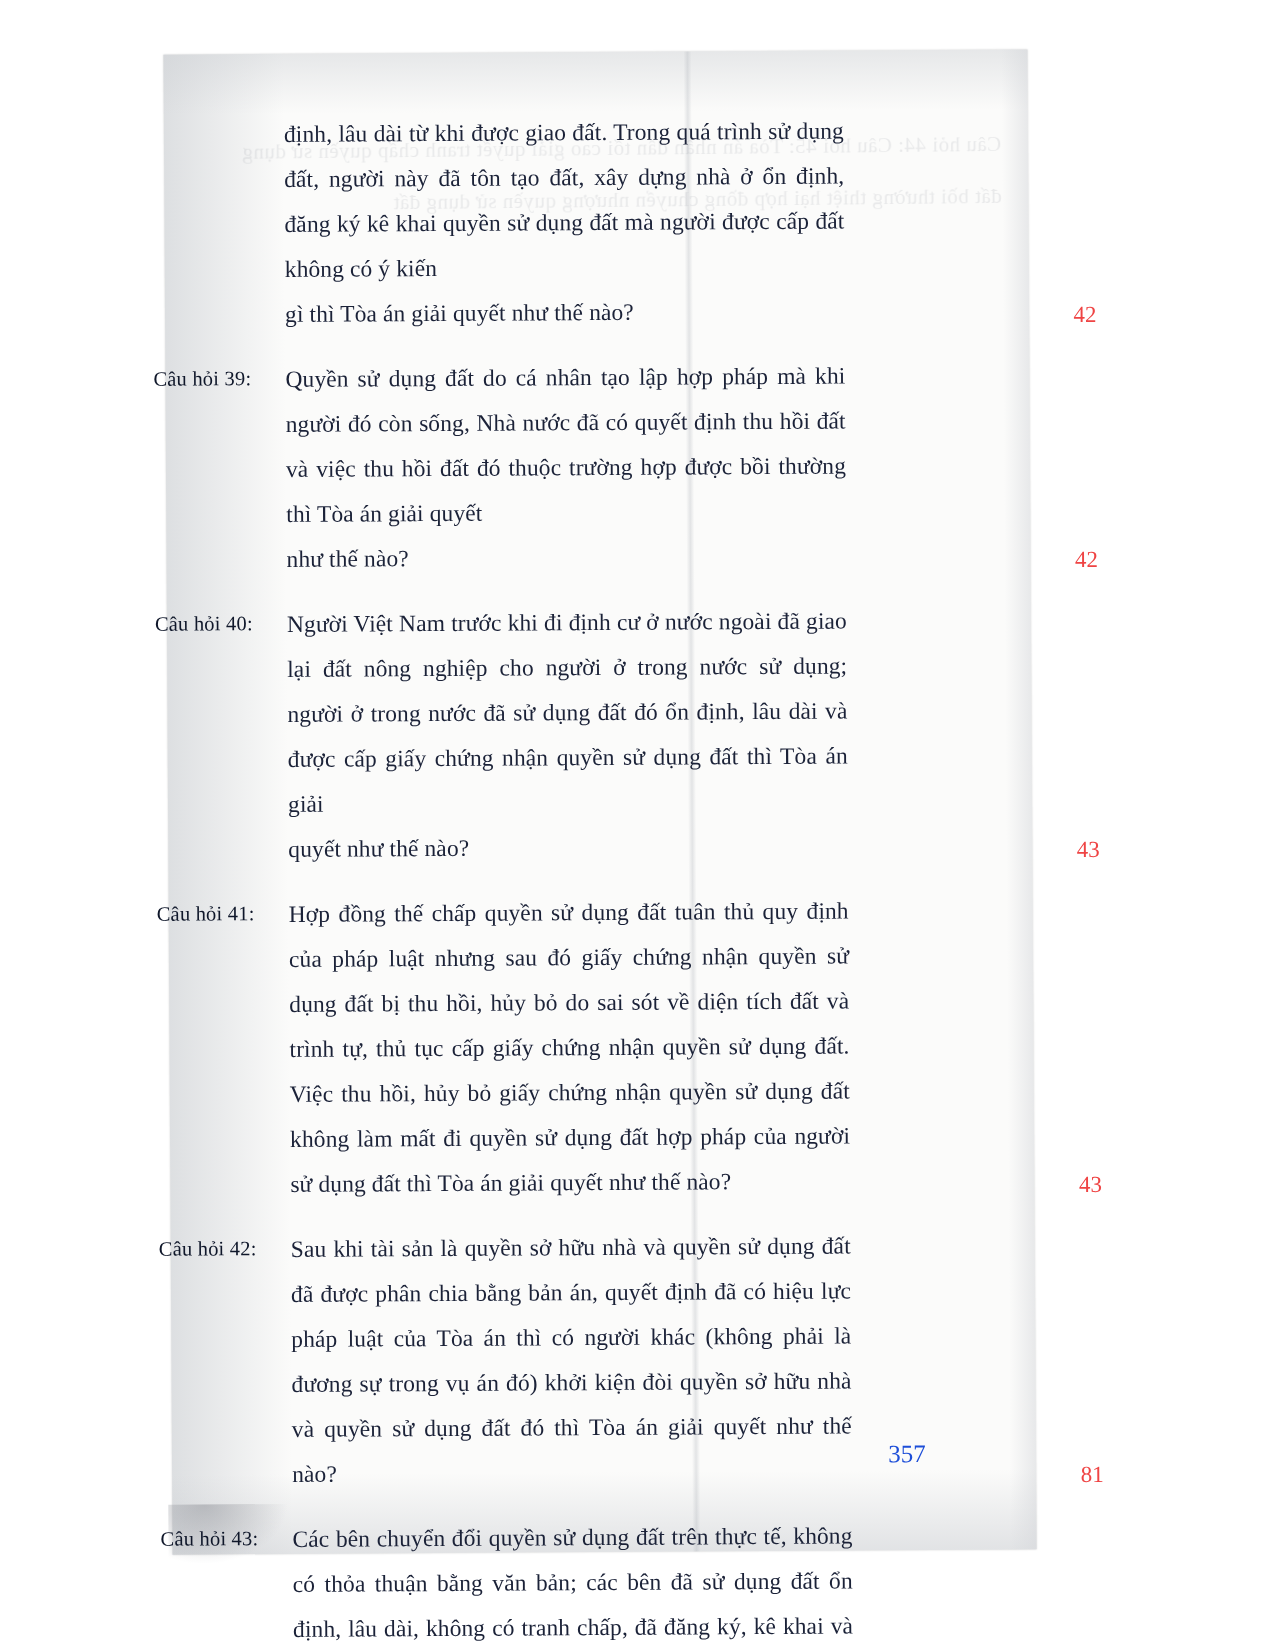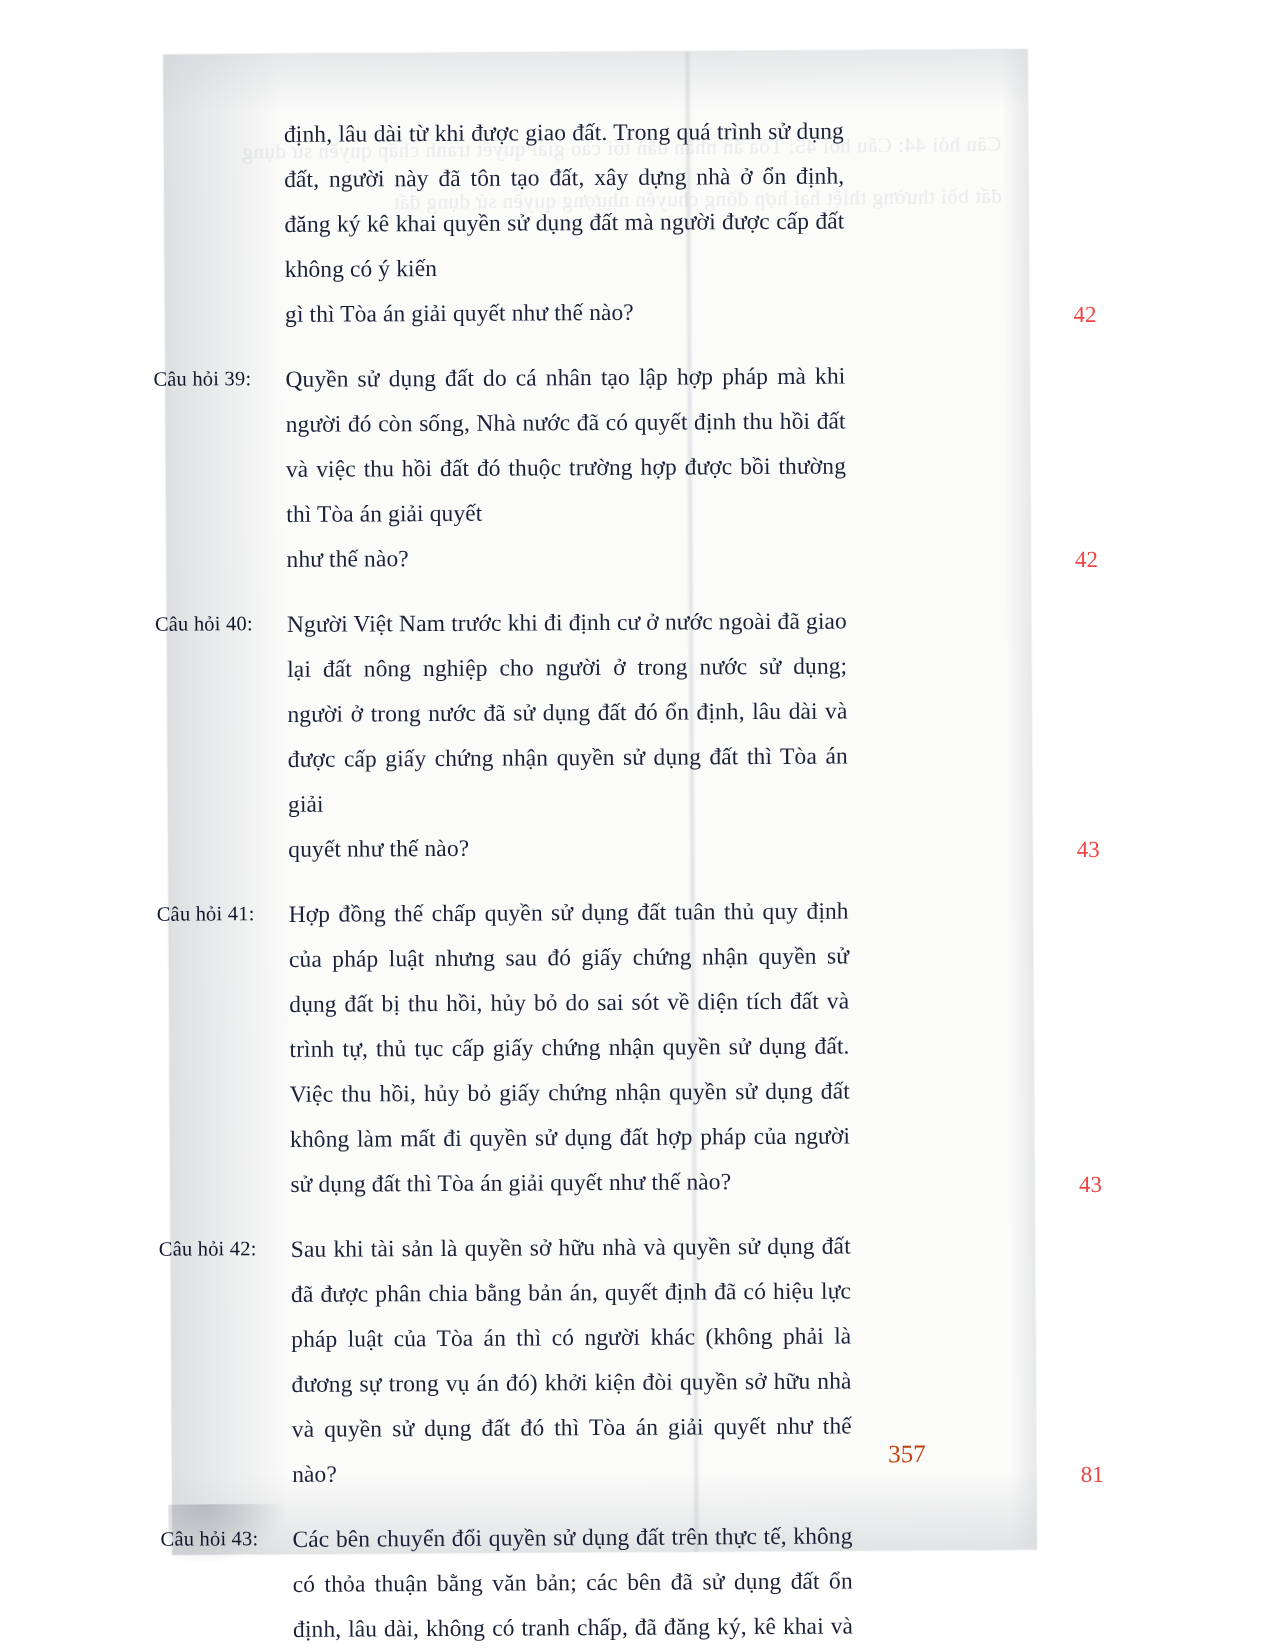--- a/index.html
+++ b/index.html
@@ -119,21 +119,21 @@
     font-size: 23px;
     color: #ef4444;
   }
   #page-number {
     position: absolute;
     left: 690px;
     top: 1390px;
     width: 90px;
     text-align: center;
     font-size: 25px;
-    color: #c2410c;
+    color: #1d4ed8;
     font-family: "Liberation Serif", serif;
   }
 
   
   #curl-left {
     position: absolute;
     left: -4px;
     bottom: -10px;
     width: 120px;
     height: 60px;

